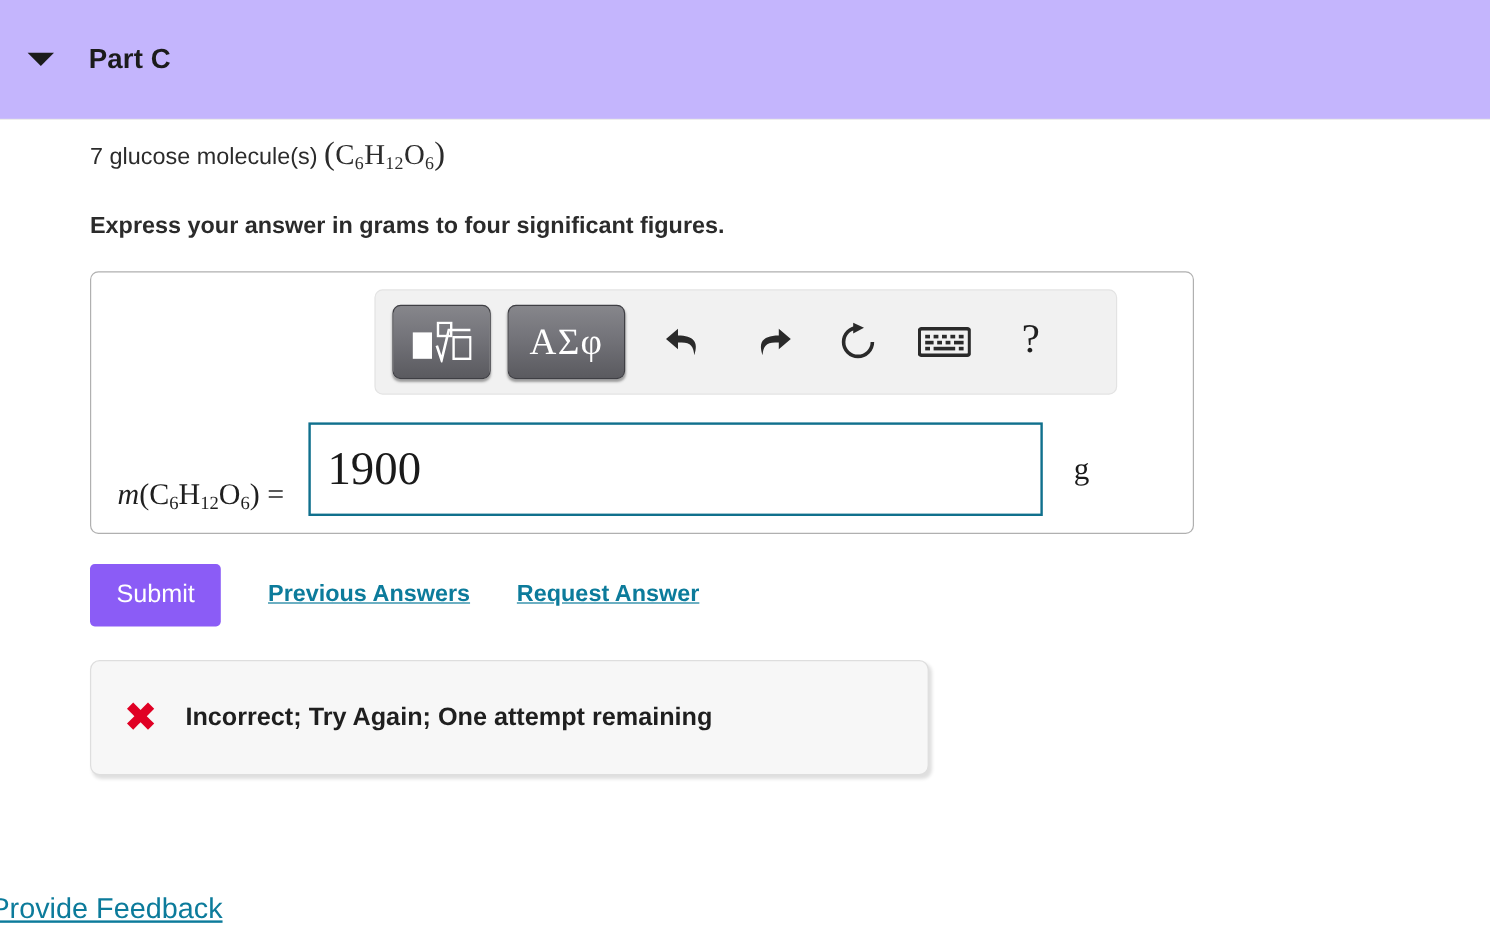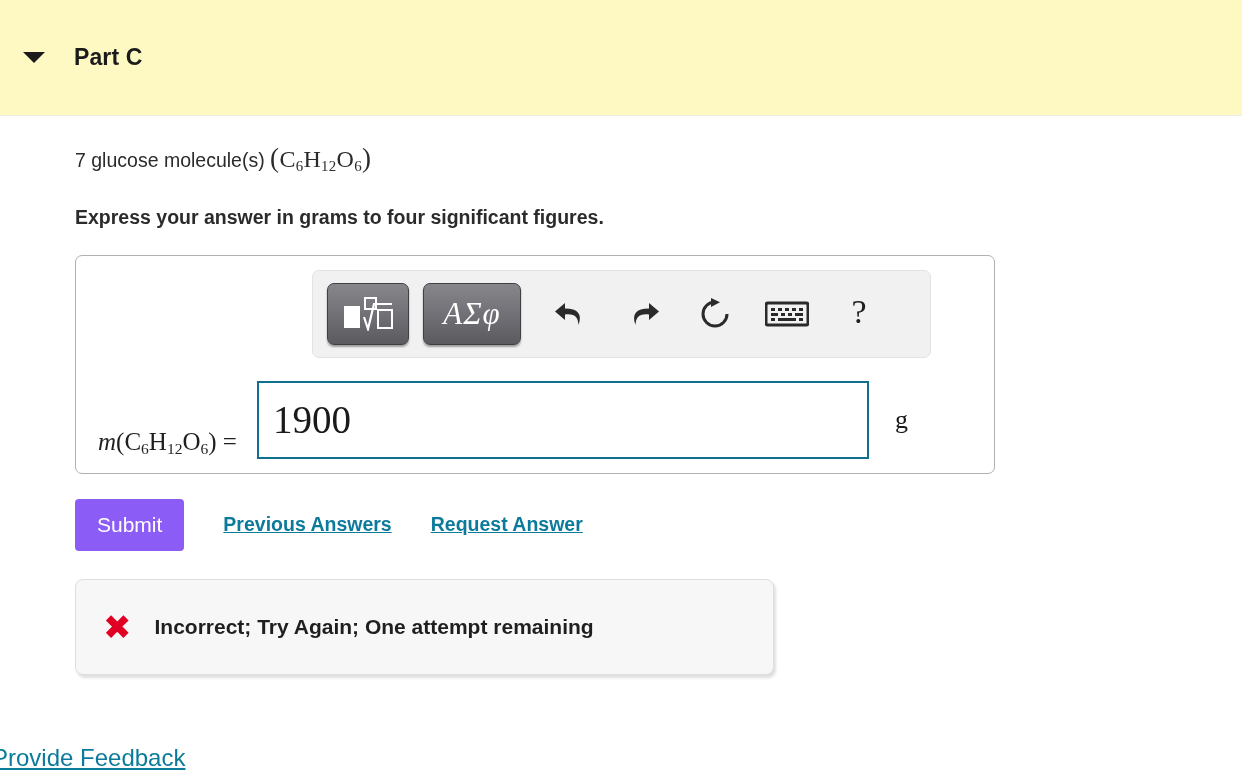--- a/index.html
+++ b/index.html
@@ -11,22 +11,22 @@
     height: 784px;
     background: #ffffff;
     font-family: "Liberation Sans", sans-serif;
     color: #2b2b2b;
     overflow: hidden;
     position: relative;
   }
 
   
   .part-header {
-    height: 116px;
-    background: #fef9c3;
+    height: 100px;
+    background: #c4b5fd;
     border-bottom: 1px solid #ececec;
     display: flex;
     align-items: center;
     box-sizing: border-box;
   }
   .collapse-caret {
     width: 44px;
     display: flex;
     align-items: center;
     justify-content: center;
@@ -49,21 +49,21 @@
   }
 
   
   .content {
     padding: 0 0 0 75px;
   }
 
   .question-line {
     font-size: 19.5px;
     color: #2b2b2b;
-    margin-top: 25px;
+    margin-top: 11px;
     line-height: 1.3;
     white-space: nowrap;
   }
   .mathserif {
     font-family: "Liberation Serif", serif;
     font-size: 24px;
     letter-spacing: 0.3px;
   }
   .mathserif .paren { font-size: 27px; }
   sub.m {
@@ -109,21 +109,20 @@
     border-radius: 7px;
     background: linear-gradient(to bottom, #86868b 0%, #737379 45%, #5a5a5f 100%);
     border: 1px solid #3f3f44;
     box-shadow: 0 2px 2px rgba(0,0,0,0.35);
     display: flex;
     align-items: center;
     justify-content: center;
     cursor: pointer;
     margin-right: 14px;
     box-sizing: border-box;
-    font-style: italic;
   }
   .tb-btn.greek {
     width: 98px;
     color: #ffffff;
     font-family: "Liberation Serif", serif;
     font-size: 31px;
     letter-spacing: 1px;
   }
   .tb-icon-plain {
     width: 72px;

